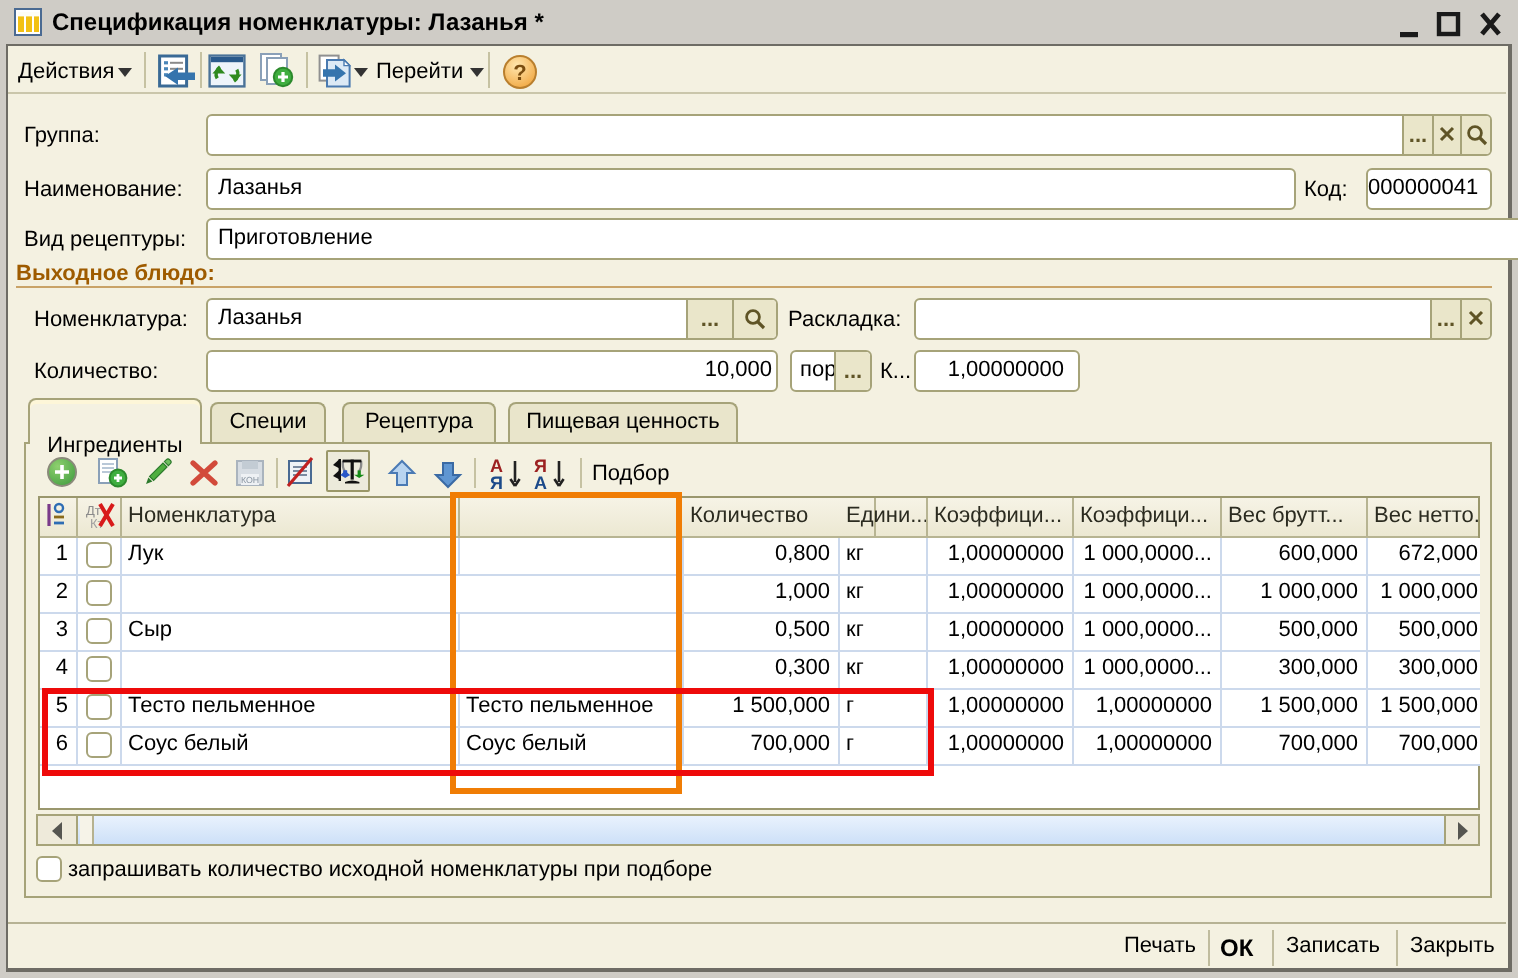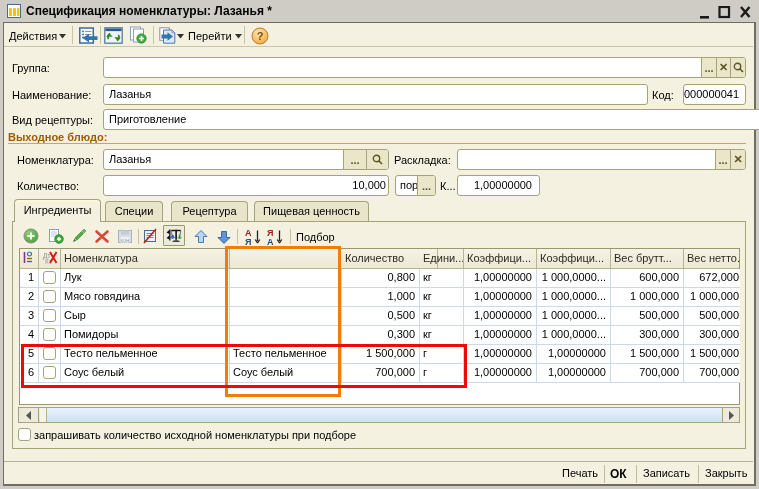--- a/index.html
+++ b/index.html
@@ -150,21 +150,21 @@
     </div>
 </div>
 <div class="lbl" style="left:440px;top:180px">К...</div>
 <div class="fld" style="left:457px;top:175px;width:83px;padding:3px 7px 0 0;text-align:right">1,00000000</div>
 
 <div class="a" style="left:105px;top:201px;width:58px;height:20px;background:#e9e5cb;border:1px solid #a6a379;border-bottom:none;border-radius:4px 4px 0 0;text-align:center;padding-top:3px">Специи</div>
 <div class="a" style="left:171px;top:201px;width:77px;height:20px;background:#e9e5cb;border:1px solid #a6a379;border-bottom:none;border-radius:4px 4px 0 0;text-align:center;padding-top:3px">Рецептура</div>
 <div class="a" style="left:254px;top:201px;width:115px;height:20px;background:#e9e5cb;border:1px solid #a6a379;border-bottom:none;border-radius:4px 4px 0 0;text-align:center;padding-top:3px">Пищевая ценность</div>
 
 <div class="a" style="left:12px;top:221px;width:734px;height:228px;border:1px solid #a6a379"></div>
-<div class="a" style="left:14px;top:199px;width:87px;height:23px;background:#f4f1e1;border:1px solid #a6a379;border-bottom:none;border-radius:4px 4px 0 0;text-align:center;padding-top:4px;box-shadow:inset 0 2px 0 #fdf6d8">Ингредиенты</div>
+<div class="a" style="left:14px;top:199px;width:87px;height:23px;background:#f4f1e1;border:1px solid #a6a379;border-bottom:none;border-radius:4px 4px 0 0;text-align:center;padding-top:17px;box-shadow:inset 0 2px 0 #fdf6d8">Ингредиенты</div>
 
 <svg class="a" style="left:23px;top:228px" width="16" height="16" viewBox="0 0 16 16">
     <defs>
       <radialGradient id="gg" cx="0.35" cy="0.3" r="0.9">
         <stop offset="0" stop-color="#8fd06f"></stop>
         <stop offset="1" stop-color="#3c9a3c"></stop>
       </radialGradient>
     </defs>
     <circle cx="8" cy="8" r="7" fill="url(#gg)" stroke="#8a8a7a"></circle>
     <path d="M8 4.5 L8 11.5 M4.5 8 L11.5 8" stroke="#fff" stroke-width="1.8"></path>
@@ -268,21 +268,20 @@
     <div class="cell num" style="left:444px;width:73px">1,00000000</div>
     <div class="cell num" style="left:517px;width:74px">1 000,0000...</div>
     <div class="cell num" style="left:591px;width:73px">600,000</div>
     <div class="cell num" style="left:664px;width:56px;border-right:none;padding-right:1px">672,000</div>
   </div>
   <div class="row" style="top:39px">
     <div class="cell num" style="left:0;width:19px">2</div>
     <div class="cell" style="left:19px;width:22px">
         <span class="cb" style="left:4px;top:2px"></span>
       </div>
-    <div class="cell" style="left:41px;width:169px">Мясо говядина</div>
     <div class="cell" style="left:210px;width:112px"></div>
     <div class="cell num" style="left:322px;width:78px">1,000</div>
     <div class="cell" style="left:400px;width:44px">кг</div>
     <div class="cell num" style="left:444px;width:73px">1,00000000</div>
     <div class="cell num" style="left:517px;width:74px">1 000,0000...</div>
     <div class="cell num" style="left:591px;width:73px">1 000,000</div>
     <div class="cell num" style="left:664px;width:56px;border-right:none;padding-right:1px">1 000,000</div>
   </div>
   <div class="row" style="top:58px">
     <div class="cell num" style="left:0;width:19px">3</div>
@@ -296,21 +295,20 @@
     <div class="cell num" style="left:444px;width:73px">1,00000000</div>
     <div class="cell num" style="left:517px;width:74px">1 000,0000...</div>
     <div class="cell num" style="left:591px;width:73px">500,000</div>
     <div class="cell num" style="left:664px;width:56px;border-right:none;padding-right:1px">500,000</div>
   </div>
   <div class="row" style="top:77px">
     <div class="cell num" style="left:0;width:19px">4</div>
     <div class="cell" style="left:19px;width:22px">
         <span class="cb" style="left:4px;top:2px"></span>
       </div>
-    <div class="cell" style="left:41px;width:169px">Помидоры</div>
     <div class="cell" style="left:210px;width:112px"></div>
     <div class="cell num" style="left:322px;width:78px">0,300</div>
     <div class="cell" style="left:400px;width:44px">кг</div>
     <div class="cell num" style="left:444px;width:73px">1,00000000</div>
     <div class="cell num" style="left:517px;width:74px">1 000,0000...</div>
     <div class="cell num" style="left:591px;width:73px">300,000</div>
     <div class="cell num" style="left:664px;width:56px;border-right:none;padding-right:1px">300,000</div>
   </div>
   <div class="row" style="top:96px">
     <div class="cell num" style="left:0;width:19px">5</div>

